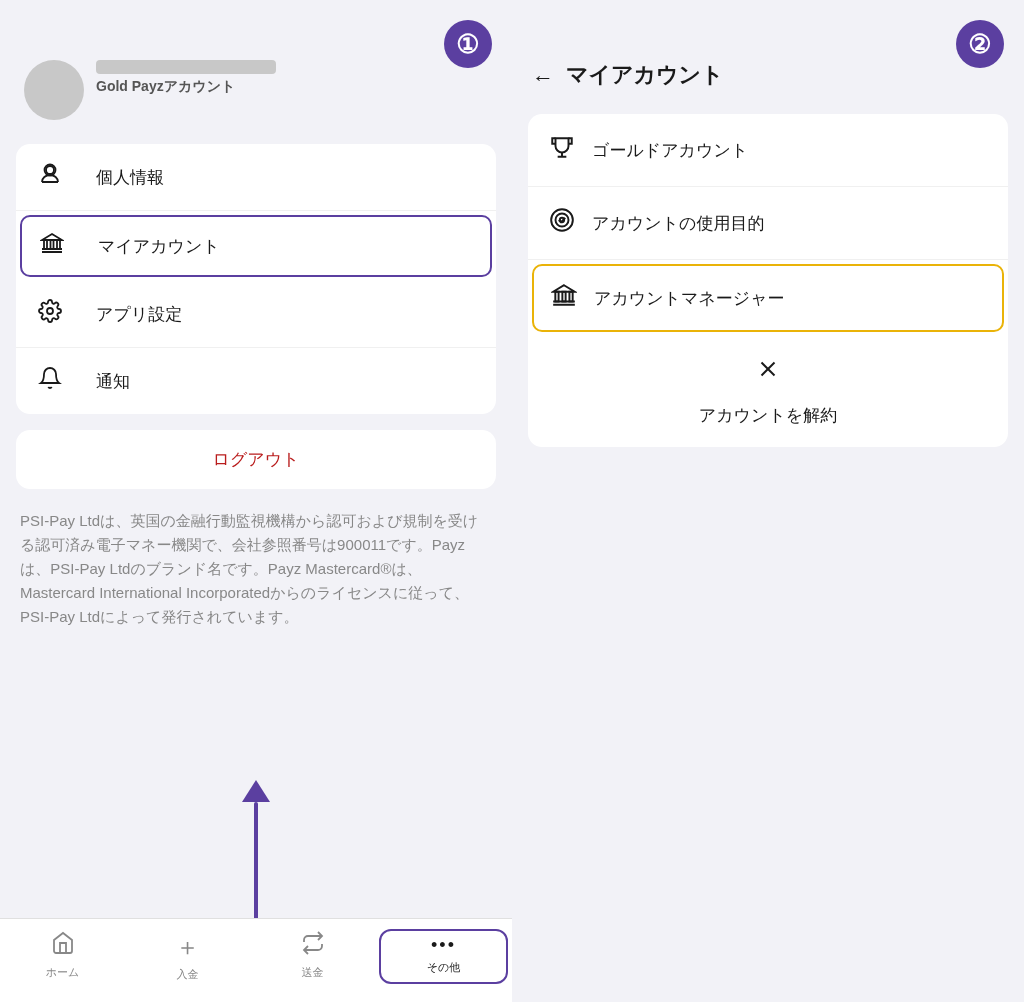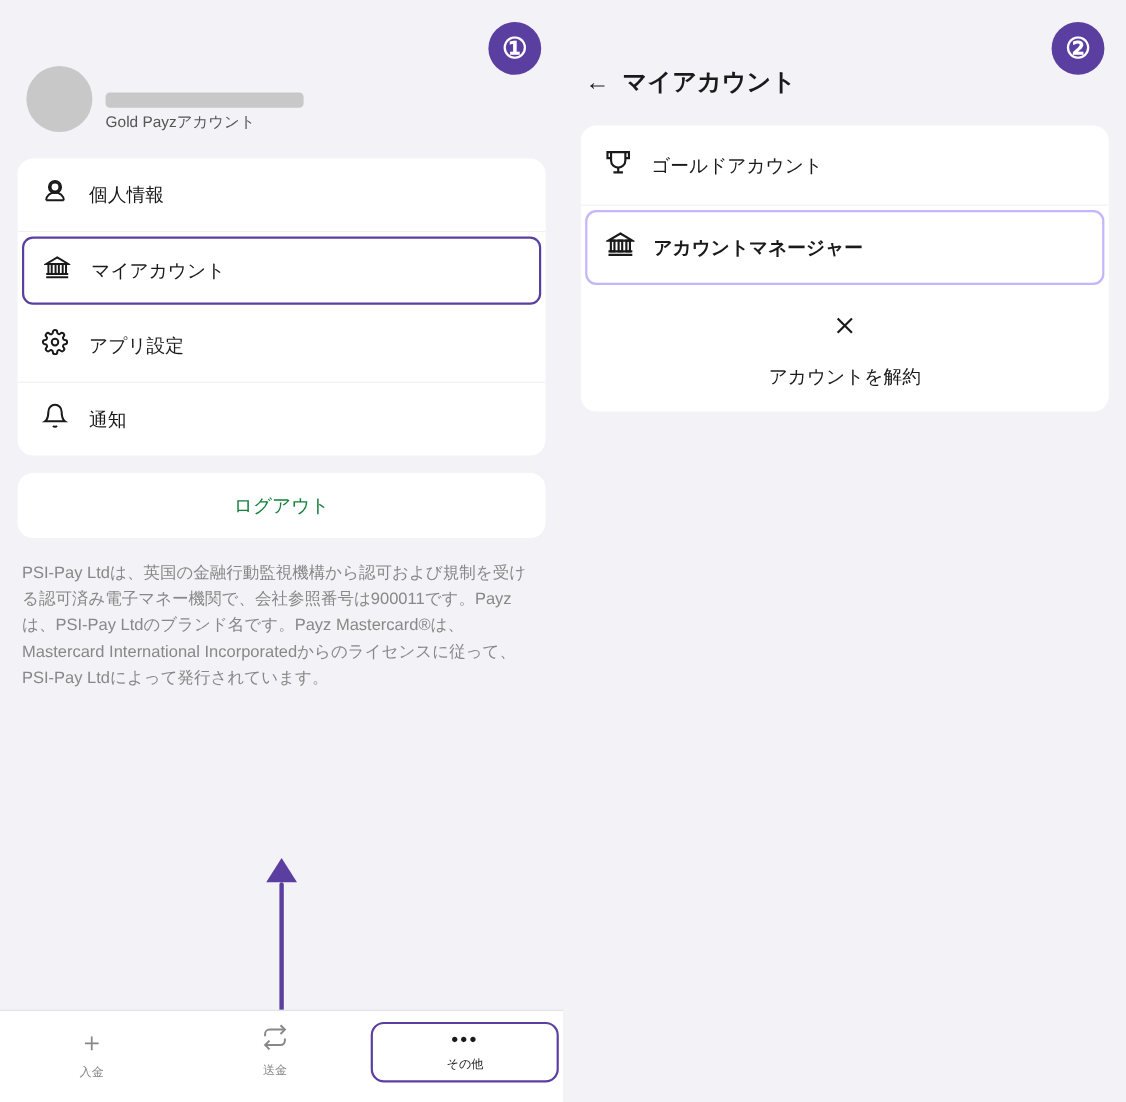--- a/index.html
+++ b/index.html
@@ -19,22 +19,23 @@
       background: #f2f2f7;
       display: flex;
       flex-direction: column;
       padding: 0;
       position: relative;
     }
 
     .profile-section {
       padding: 60px 24px 16px 24px;
       display: flex;
-      align-items: flex-end;
+      align-items: flex-start;
       gap: 12px;
+      font-weight: bold;
     }
 
     .avatar-placeholder {
       width: 60px;
       height: 60px;
       background: #c8c8c8;
       border-radius: 50%;
       flex-shrink: 0;
     }
 
@@ -59,21 +60,21 @@
     .menu-card {
       background: #fff;
       border-radius: 14px;
       margin: 8px 16px;
       overflow: hidden;
     }
 
     .menu-item {
       display: flex;
       align-items: center;
-      gap: 17px;
+      gap: 32px;
       padding: 18px 20px;
       border-bottom: 1px solid #f0f0f0;
       cursor: pointer;
       font-size: 17px;
       color: #1a1a1a;
     }
 
     .menu-item:last-child {
       border-bottom: none;
     }
@@ -93,21 +94,21 @@
       color: #1a1a1a;
     }
 
     .logout-card {
       background: #fff;
       border-radius: 14px;
       margin: 8px 16px;
       padding: 18px 20px;
       text-align: center;
       font-size: 17px;
-      color: #15803d;
+      color: #b91c1c;
       cursor: pointer;
     }
 
     .footer-text {
       padding: 12px 20px;
       font-size: 15px;
       color: #888;
       line-height: 1.6;
       flex: 1;
     }
@@ -257,25 +258,24 @@
       color: #1a1a1a;
       text-align: center;
     }
 
     .right-menu-item:last-child {
       border-bottom: none;
       flex-direction: column;
     }
 
     .right-menu-item.active {
-      border: 2px solid #c4b5fd;
+      border: 2px solid #eab308;
       border-radius: 10px;
       margin: 4px;
       padding: 16px 16px;
-      font-weight: bold;
     }
 
     .right-menu-icon {
       font-size: 22px;
       width: 28px;
       text-align: center;
       flex-shrink: 0;
     }
   </style>
 </head>
@@ -352,20 +352,29 @@
 
   <div class="footer-text">PSI-Pay Ltdは、英国の金融行動監視機構から認可および規制を受ける認可済み電子マネー機関で、会社参照番号は900011です。Payzは、PSI-Pay Ltdのブランド名です。Payz Mastercard®は、Mastercard International Incorporatedからのライセンスに従って、PSI-Pay Ltdによって発行されています。</div>
 
   <div class="arrow-container">
     <div class="arrow-head"></div>
     <div class="arrow-line"></div>
   </div>
 
   <div class="bottom-nav">
     <div class="nav-item">
+      <span class="nav-icon">
+        <svg width="24" height="24" viewBox="0 0 24 24" fill="none" stroke="#888" stroke-width="1.8">
+          <path d="M3 9l9-7 9 7v11a2 2 0 0 1-2 2H5a2 2 0 0 1-2-2z"></path>
+          <polyline points="9 22 9 12 15 12 15 22"></polyline>
+        </svg>
+      </span>
+      <span>ホーム</span>
+    </div>
+    <div class="nav-item">
       <span class="nav-icon" style="font-size:24px; color:#888;">＋</span>
       <span>入金</span>
     </div>
     <div class="nav-item">
       <span class="nav-icon">
         <svg width="24" height="24" viewBox="0 0 24 24" fill="none" stroke="#888" stroke-width="1.8">
           <polyline points="17 1 21 5 17 9"></polyline>
           <path d="M3 11V9a4 4 0 0 1 4-4h14"></path>
           <polyline points="7 23 3 19 7 15"></polyline>
           <path d="M21 13v2a4 4 0 0 1-4 4H3"></path>
@@ -398,20 +407,32 @@
           <path d="M6 9H3V4h3"></path>
           <path d="M18 9h3V4h-3"></path>
           <path d="M6 4h12v7a6 6 0 0 1-12 0V4z"></path>
           <line x1="12" y1="17" x2="12" y2="21"></line>
           <line x1="8" y1="21" x2="16" y2="21"></line>
         </svg>
       </span>
       <span>ゴールドアカウント</span>
     </div>
 
+    <div class="right-menu-item">
+      <span class="right-menu-icon">
+        <svg width="26" height="26" viewBox="0 0 24 24" fill="none" stroke="currentColor" stroke-width="1.8">
+          <circle cx="12" cy="12" r="10"></circle>
+          <circle cx="12" cy="12" r="6"></circle>
+          <circle cx="12" cy="12" r="2"></circle>
+
+          <path d="M9 12l2 2 4-4" stroke-width="1.8"></path>
+        </svg>
+      </span>
+      <span>アカウントの使用目的</span>
+    </div>
 
     <div class="right-menu-item active">
       <span class="right-menu-icon">
         <svg width="26" height="26" viewBox="0 0 24 24" fill="none" stroke="currentColor" stroke-width="1.8">
           <polygon points="12,3 22,9 2,9"></polygon>
           <rect x="4" y="9" width="3" height="9"></rect>
           <rect x="10.5" y="9" width="3" height="9"></rect>
           <rect x="17" y="9" width="3" height="9"></rect>
           <line x1="2" y1="18" x2="22" y2="18"></line>
           <line x1="2" y1="21" x2="22" y2="21"></line>

